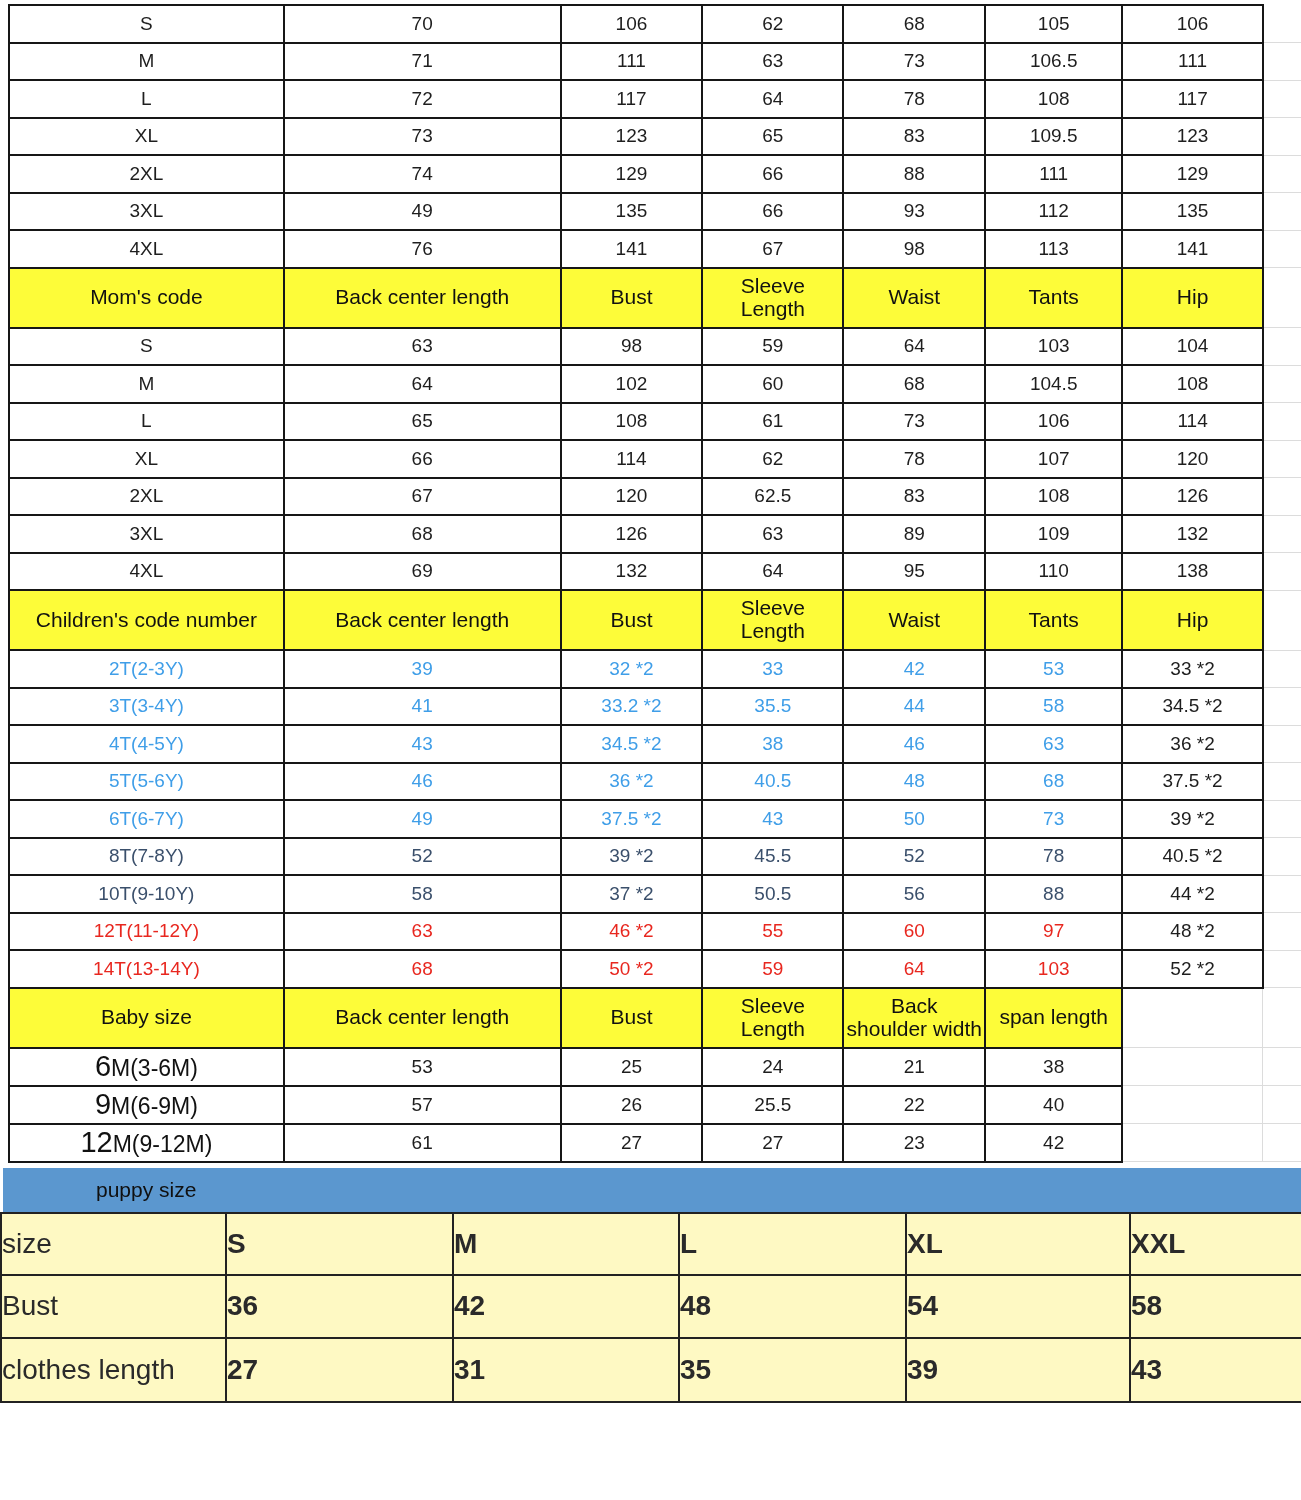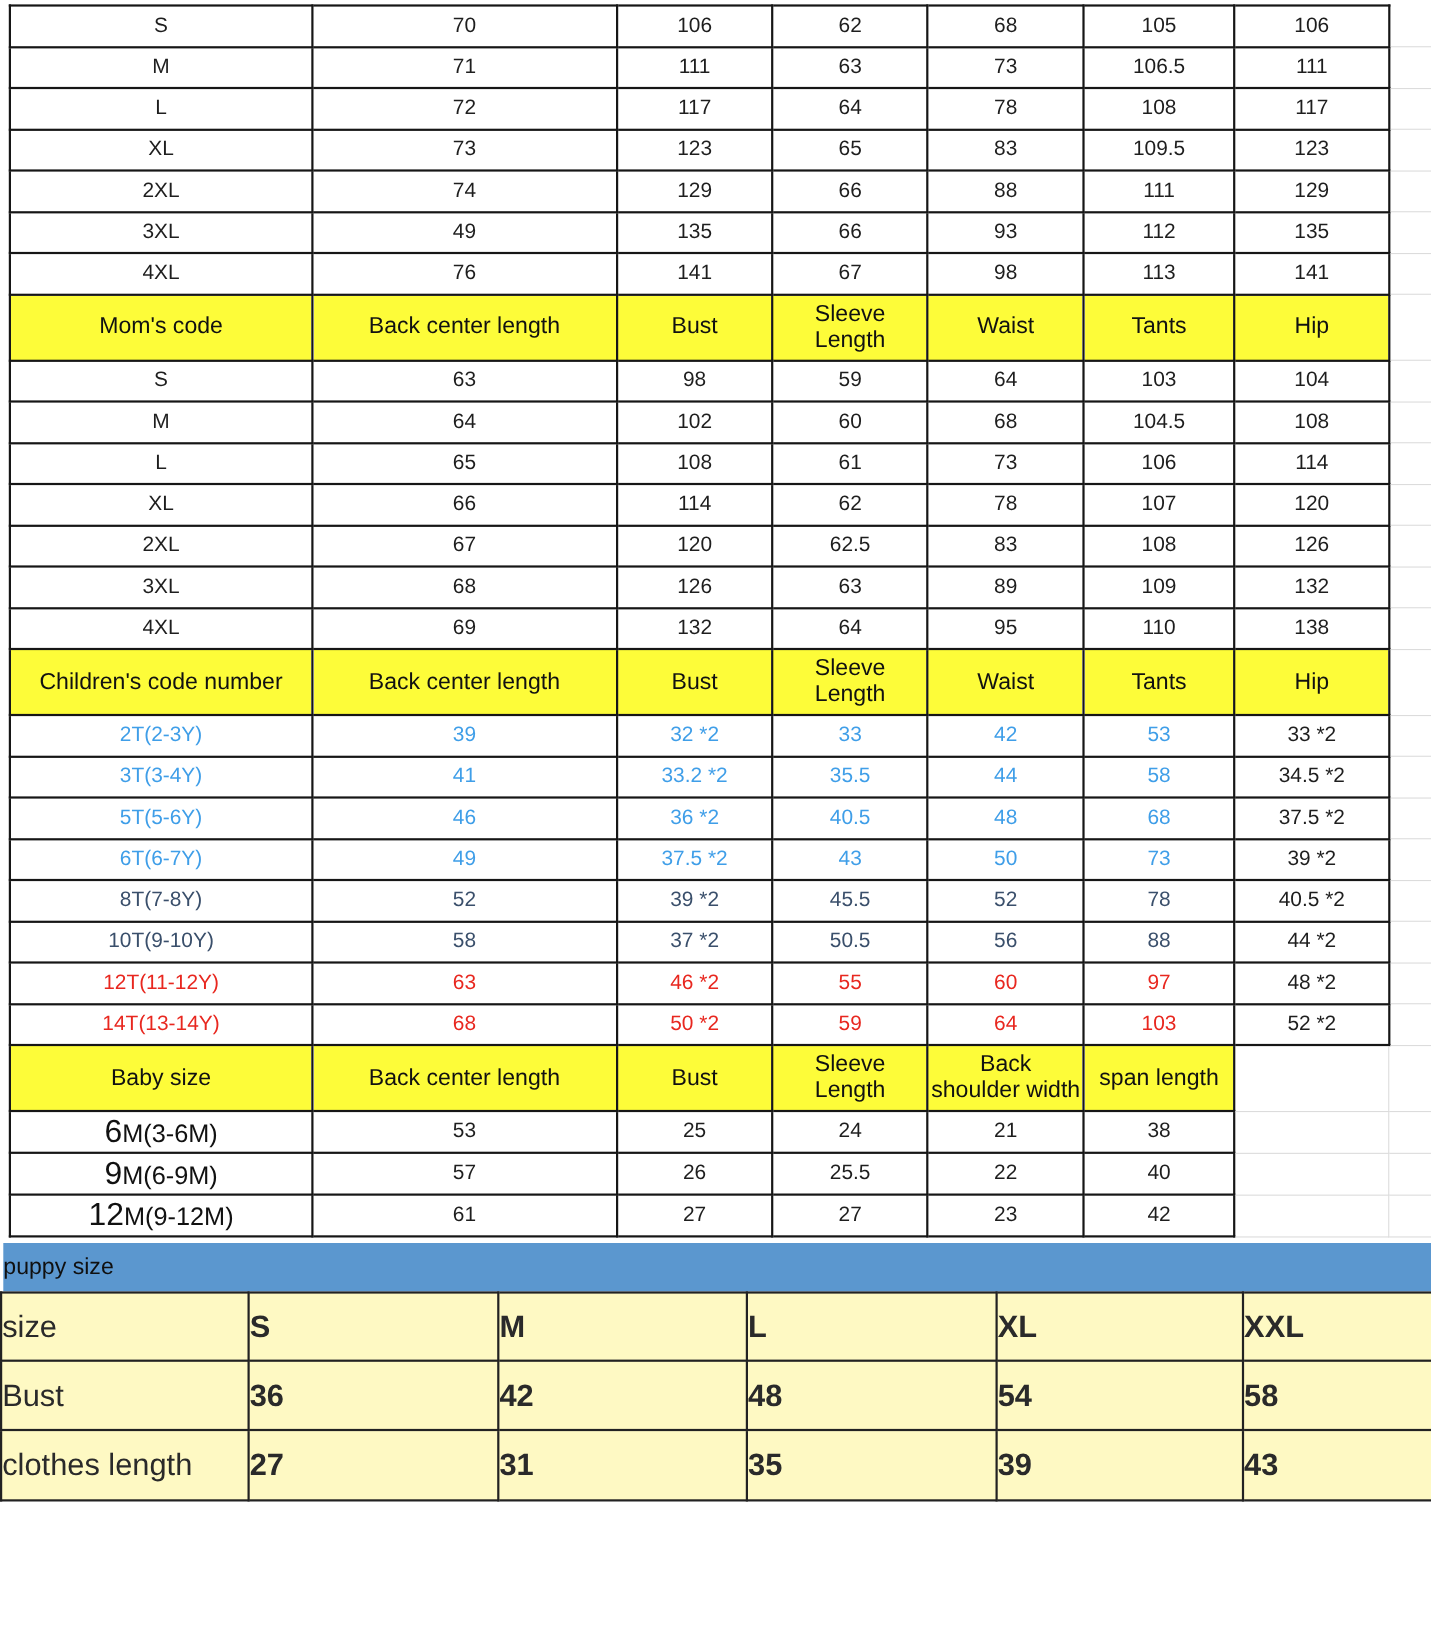--- a/index.html
+++ b/index.html
@@ -25,21 +25,21 @@
   td.ghost.inner{border-right:1px solid #dcdcdc;}
   
   td.baby-label{border:2px solid #161616;background:#fff;text-align:left;
                 padding-left:1px;white-space:nowrap;}
   .bignum{font-size:29px;color:#111;}
   .babyrest{font-size:23px;color:#111;}
 
   
   .puppy-bar{margin:5px 0 0 3px;width:1298px;height:44px;background:#5b97cf;
              display:flex;align-items:center;}
-  .puppy-bar span{font-size:21px;color:#101010;}
+  .puppy-bar span{font-size:21px;color:#101010;padding-left:93px;}
   table.puppy{border-collapse:collapse;table-layout:fixed;width:1301px;}
   table.puppy td{background:#fef9c3;border:2px solid #222;padding:0;
                  text-align:left;vertical-align:middle;font-size:28px;color:#2a2a2a;}
   table.puppy td:last-child{border-right:none;}
   table.puppy tr:nth-child(1){height:62px;}
   table.puppy tr:nth-child(2){height:63px;}
   table.puppy tr:nth-child(3){height:64px;}
   td.pval{font-weight:bold;color:#332211;}
   td.plabel{font-weight:normal;}
 </style>
@@ -233,20 +233,30 @@
           <td class="ghost"></td>
         </tr>
         <tr class="drow">
           <td class="val c-blue">3T(3-4Y)</td>
           <td class="val c-blue">41</td>
           <td class="val c-blue">33.2 *2</td>
           <td class="val c-blue">35.5</td>
           <td class="val c-blue">44</td>
           <td class="val c-blue">58</td>
           <td class="val c-dark">34.5 *2</td>
+          <td class="ghost"></td>
+        </tr>
+        <tr class="drow">
+          <td class="val c-blue">4T(4-5Y)</td>
+          <td class="val c-blue">43</td>
+          <td class="val c-blue">34.5 *2</td>
+          <td class="val c-blue">38</td>
+          <td class="val c-blue">46</td>
+          <td class="val c-blue">63</td>
+          <td class="val c-dark">36 *2</td>
           <td class="ghost"></td>
         </tr>
         <tr class="drow">
           <td class="val c-blue">5T(5-6Y)</td>
           <td class="val c-blue">46</td>
           <td class="val c-blue">36 *2</td>
           <td class="val c-blue">40.5</td>
           <td class="val c-blue">48</td>
           <td class="val c-blue">68</td>
           <td class="val c-dark">37.5 *2</td>

